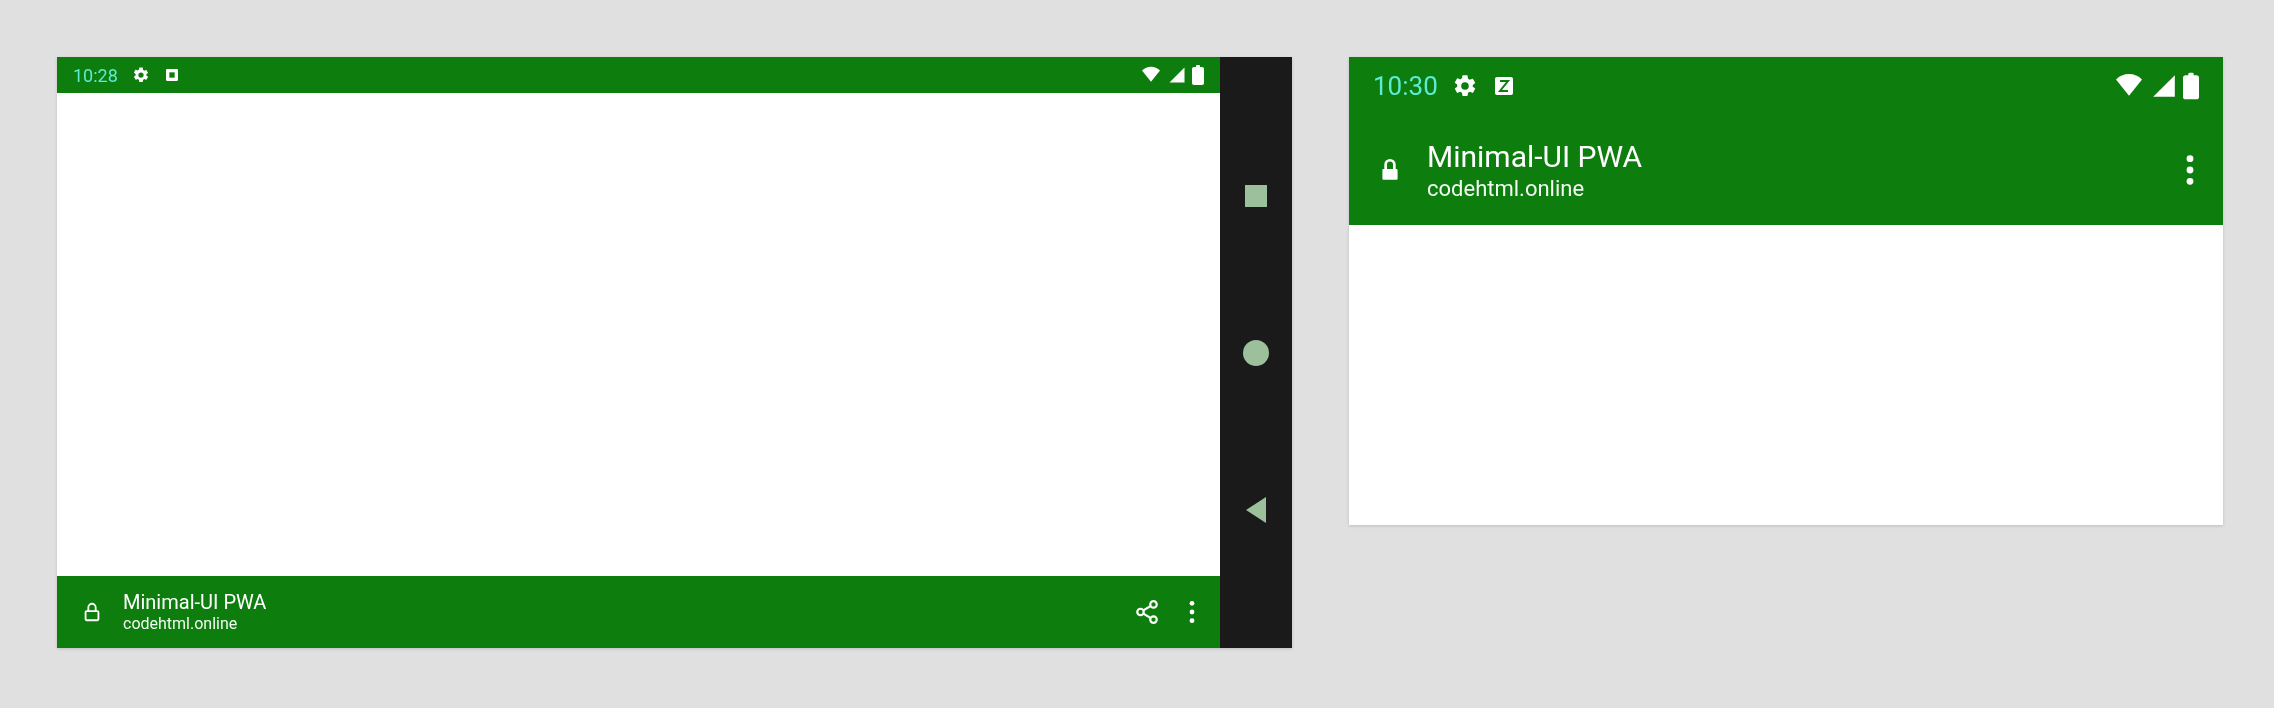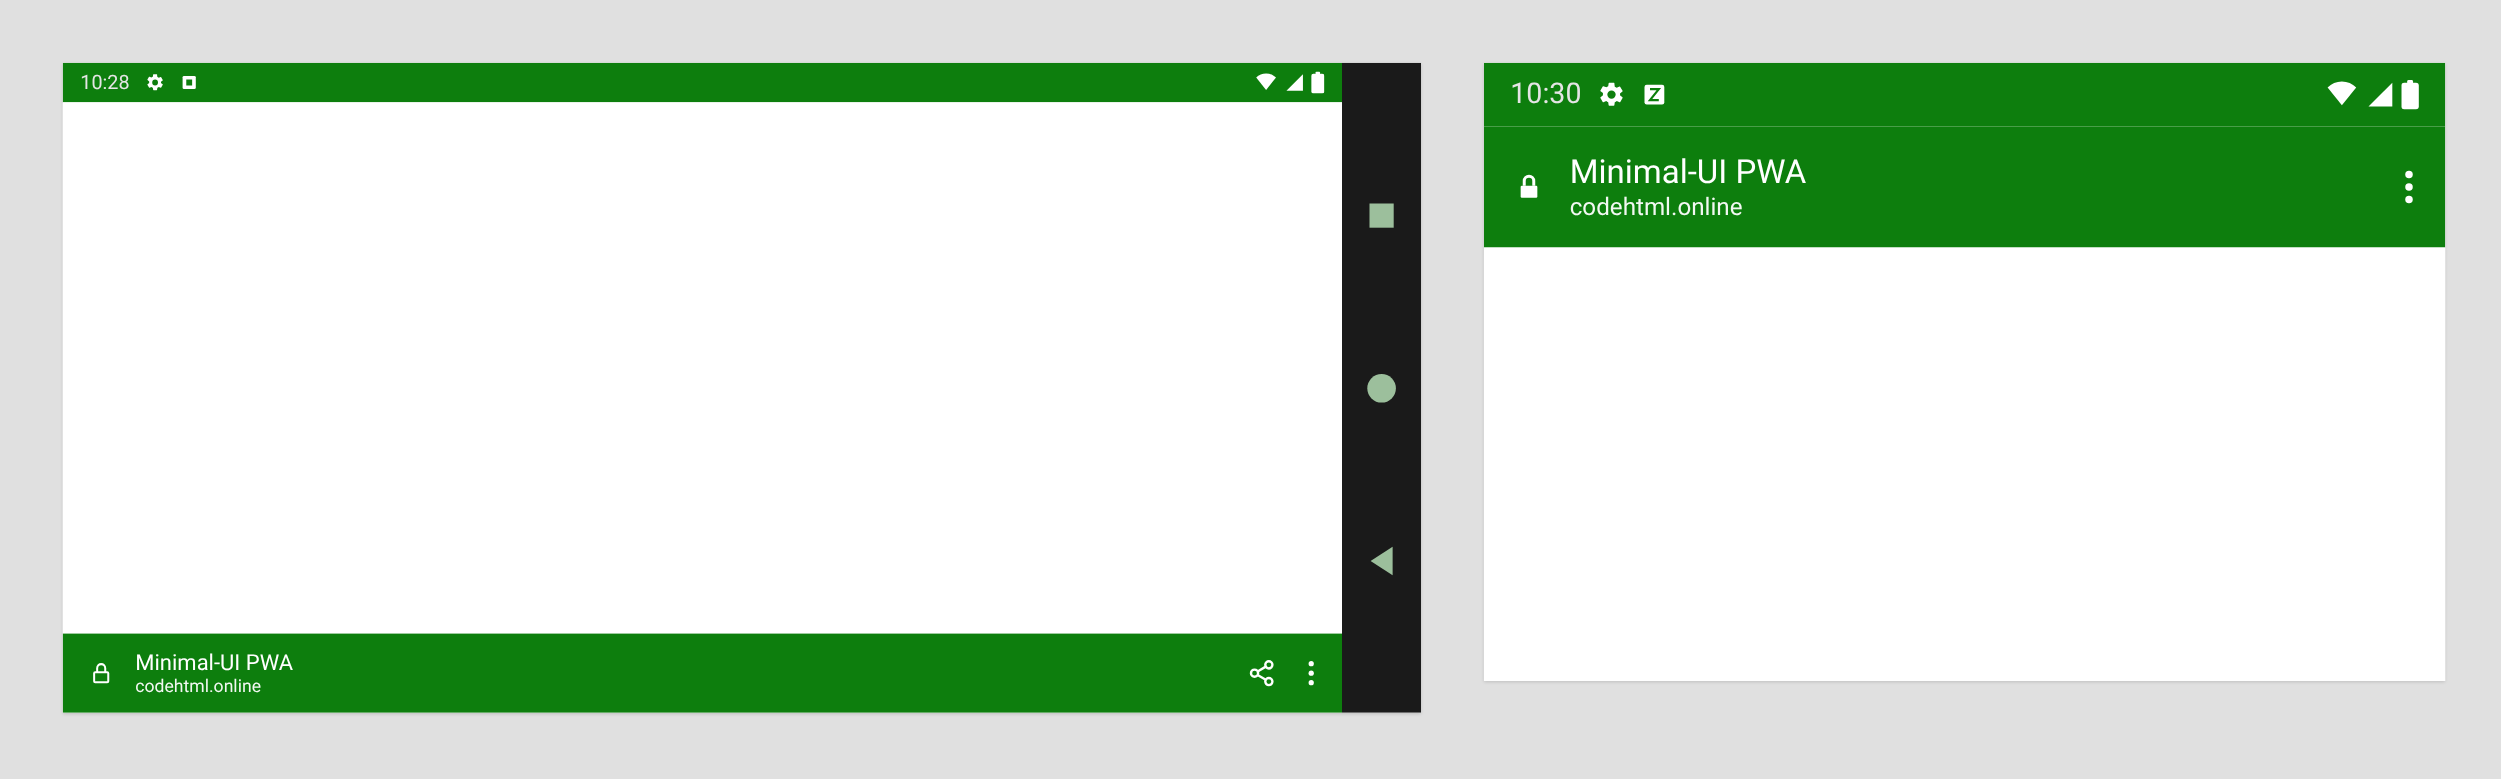--- a/index.html
+++ b/index.html
@@ -51,21 +51,21 @@
   .nav-circle { width: 26px; height: 26px; background: #9cbf9c; border-radius: 50%; }
   .nav-triangle {
     width: 0; height: 0;
     border-top: 13px solid transparent;
     border-bottom: 13px solid transparent;
     border-right: 20px solid #9cbf9c;
   }
   
   .statusbar {
     background: #0d7e0d;
-    color: #e5e5e5;
+    color: #5eead4;
     display: flex;
     align-items: center;
     padding: 0 16px;
     font-size: 20px;
     font-weight: 400;
   }
   .device1 .statusbar { height: 36px; font-size: 18px; }
   .device2 .statusbar { height: 58px; font-size: 26px; padding: 0 24px; }
   .status-left { display: flex; align-items: center; gap: 14px; }
   .status-right { margin-left: auto; display: flex; align-items: center; gap: 6px; }
@@ -85,21 +85,21 @@
   .appbar-bottom .titleblock { display: flex; flex-direction: column; line-height: 1.2; }
   .appbar-bottom .titleblock .title { font-size: 20px; font-weight: 400; }
   .appbar-bottom .titleblock .sub { font-size: 16px; opacity: 0.95; }
   .appbar-bottom .actions { margin-left: auto; display: flex; align-items: center; gap: 28px; }
 
   
   .device2 {
     left: 1349px;
     top: 57px;
     width: 874px;
-    height: 562px;
+    height: 468px;
     justify-content: flex-end;
   }
   .appbar-top {
     background: #0d7e0d;
     color: #fff;
     height: 110px;
     display: flex;
     align-items: center;
     padding: 0 28px;
     gap: 24px;

